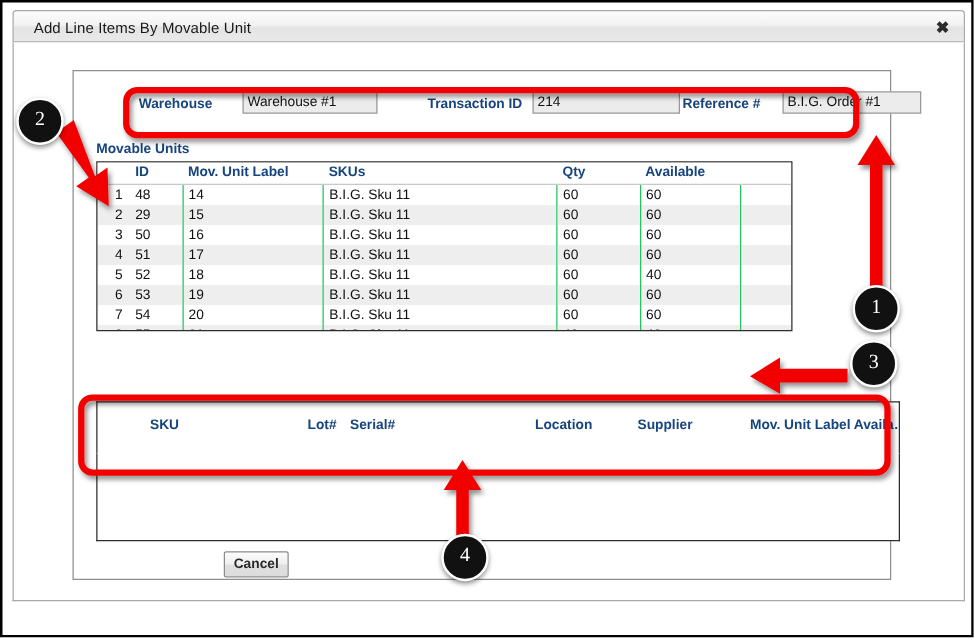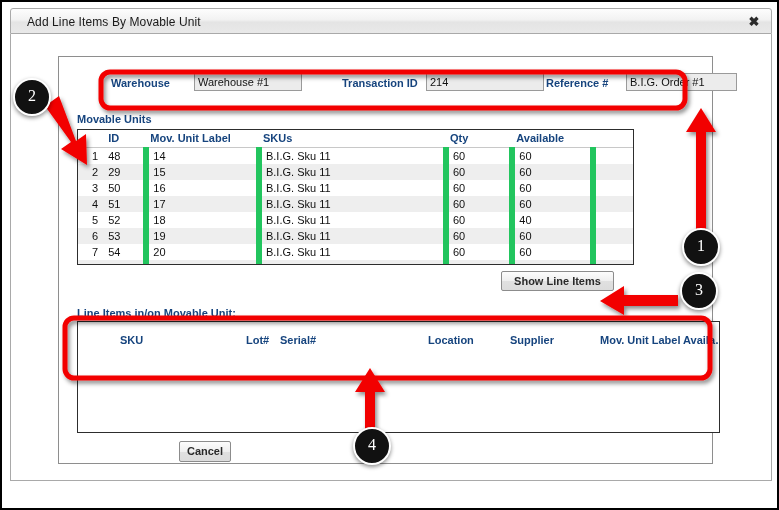--- a/index.html
+++ b/index.html
@@ -98,21 +98,21 @@
     font-weight:bold;
     color:#16447e;
     font-size:11px;
     padding:2px 0 3px 4px;
     border-bottom:1px solid #c8c8c8;
     background:#ffffff;
     white-space:nowrap;
   }
   table.grid td{
     padding:1px 0 1px 4px;
-    border-right:6px solid #22c55e;
+    border-right:1px solid #22c55e;
     color:#101010;
     white-space:nowrap;
     height:14px;
     overflow:hidden;
   }
   table.grid tr.alt td{background:#eeeeee;}
   table.grid td.rownum{
     border-right:none;text-align:right;padding-right:6px;color:#101010;
   }
   table.grid td.last{border-right:none;}
@@ -311,23 +311,21 @@
                   <td>21</td>
                   <td>B.I.G. Sku 11</td>
                   <td>40</td>
                   <td>40</td>
                   <td class="last"></td>
                 </tr>
               </tbody>
           </table>
         </div>
 
-        <div class="btn" id="show-line-items-btn">Show Line Items</div>
-
-        <div id="li-caption">Line Items in/on Movable Unit:</div>
+
         <div id="li-table-wrap">
           <div id="li-header-row">
               <div class="li-th" style="left: 42px;">SKU</div>
               <div class="li-th" style="left: 120px; padding-left: 48px;">Lot#</div>
               <div class="li-th" style="left: 202px;">Serial#</div>
               <div class="li-th" style="left: 288px; margin-top: 36px;">Exp. Date</div>
               <div class="li-th" style="left: 350px;">Location</div>
               <div class="li-th" style="left: 432px;">Supplier</div>
               <div class="li-th" style="left: 522px;">Mov. Unit Label</div>
               <div class="li-th" style="left: 605px;">Availa…</div>

